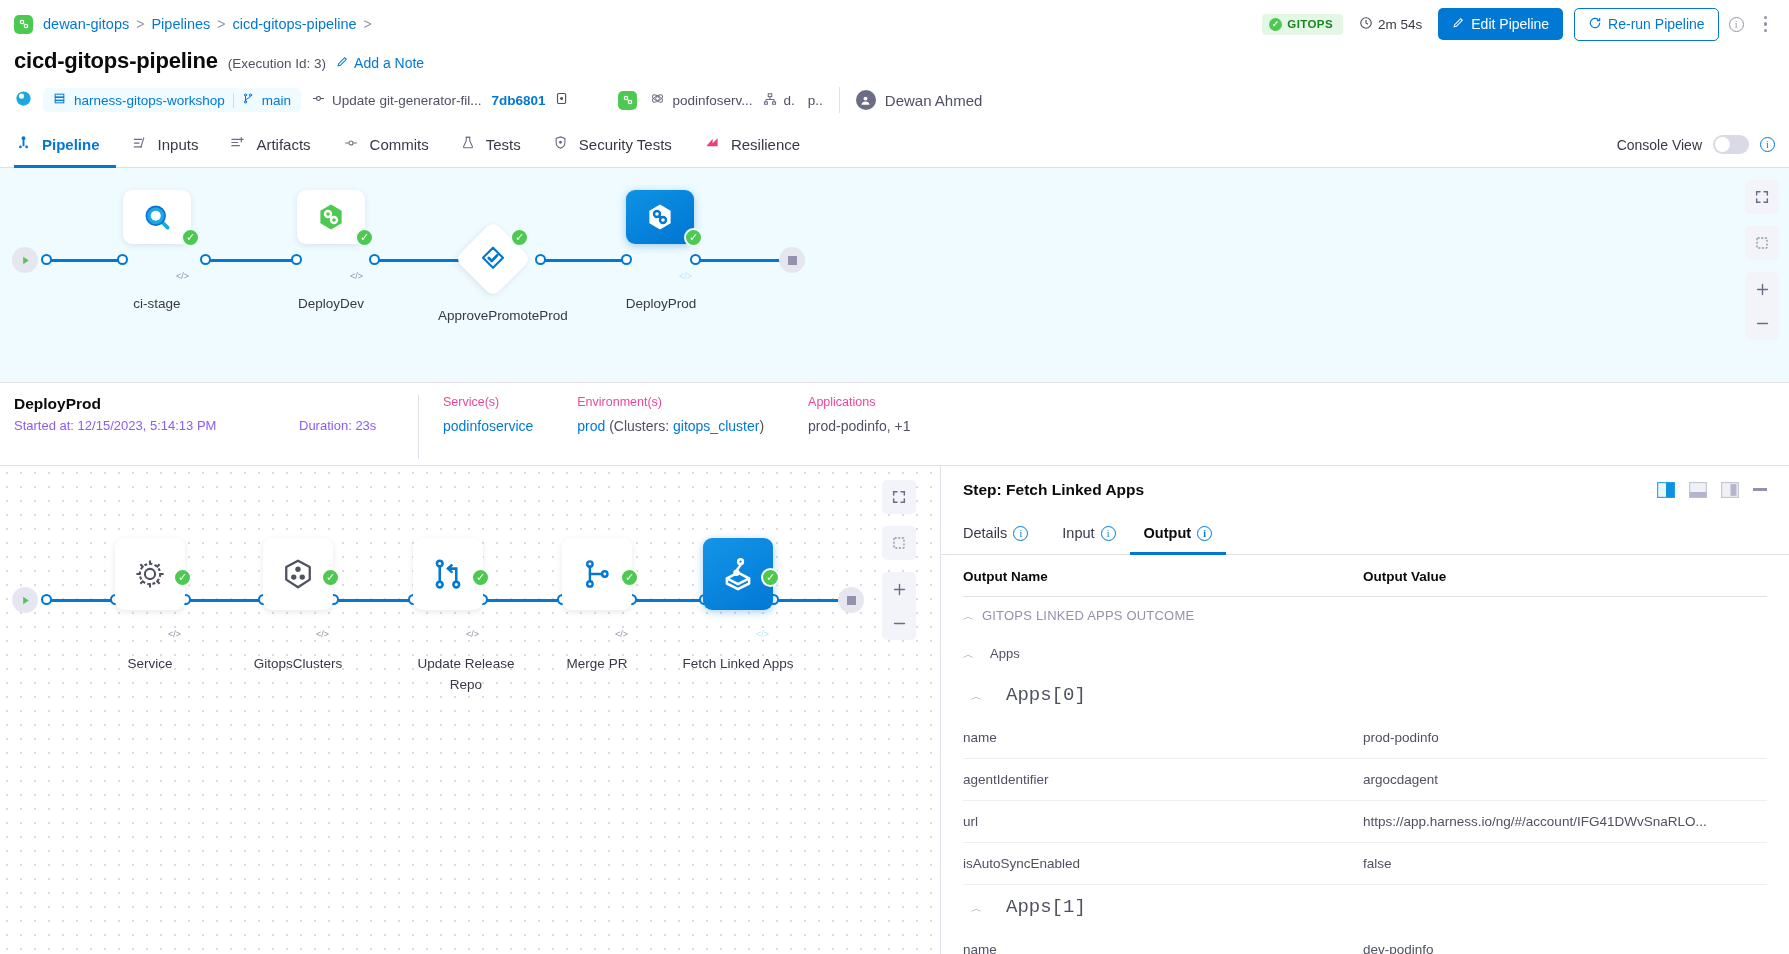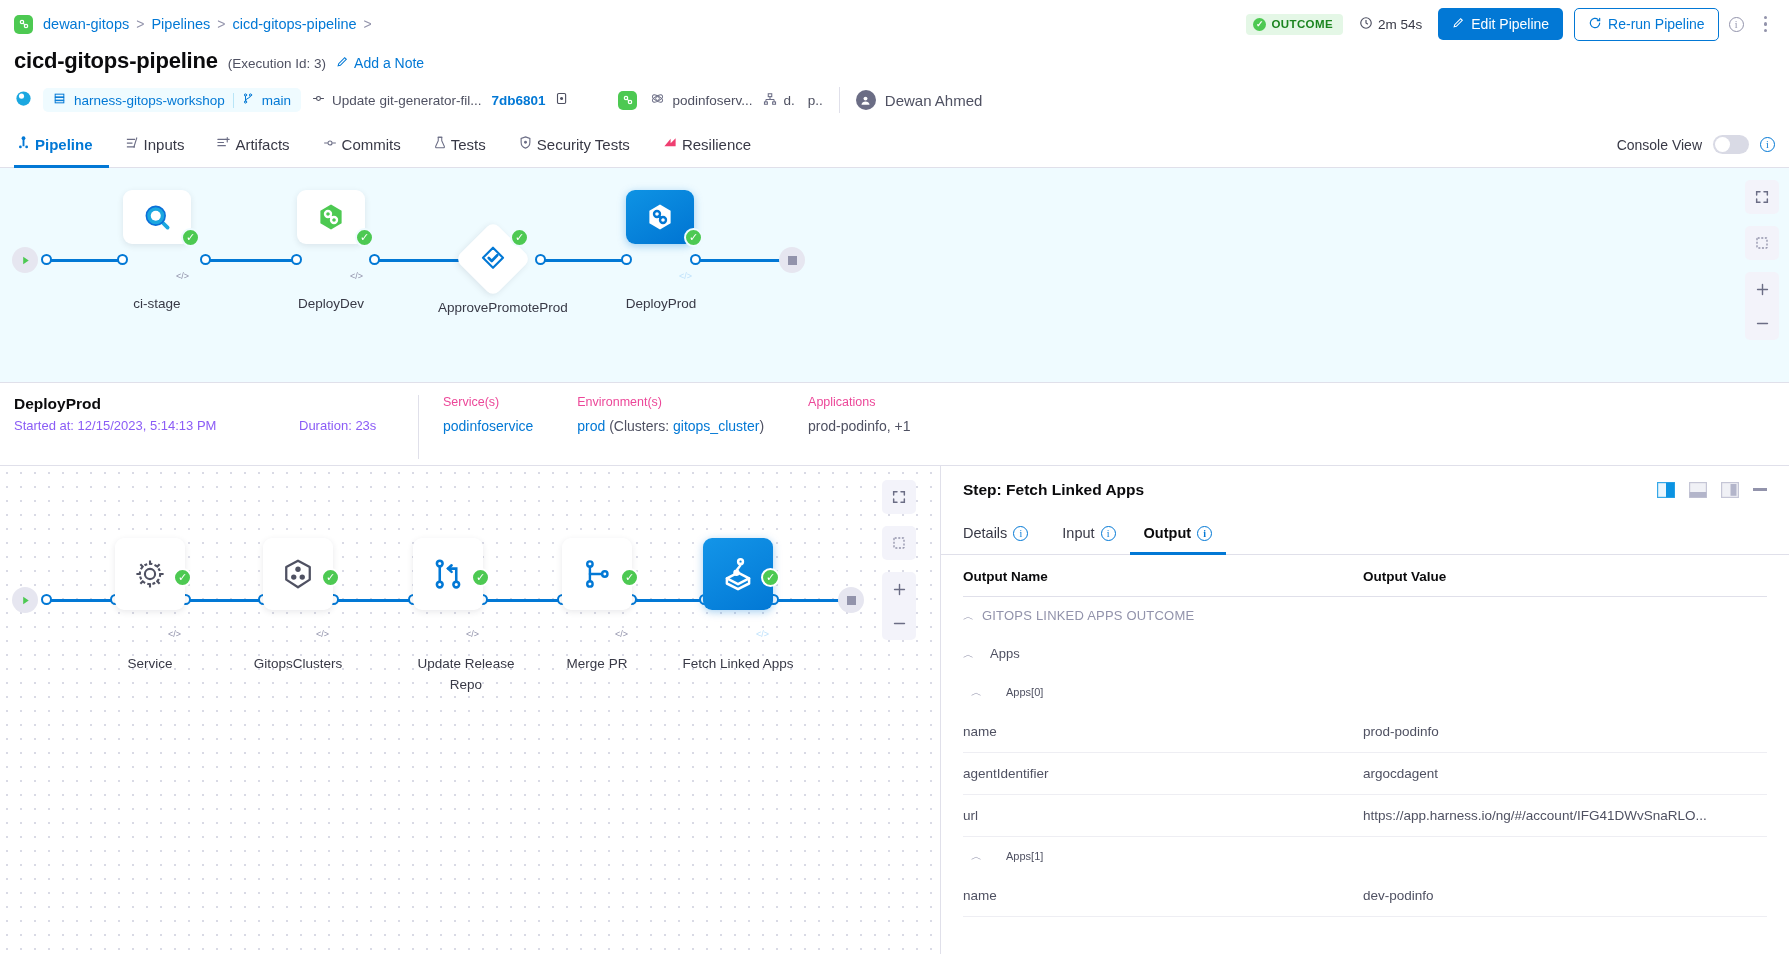--- a/index.html
+++ b/index.html
@@ -78,21 +78,21 @@
   .vert-sep { width: 1px; height: 26px; background: #e0e0ea; margin: 0 6px;}
   .user { display: inline-flex; align-items: center; gap: 9px; font-size: 15px; color: #4f5162;}
   .avatar-ic { width: 20px; height: 20px; border-radius: 50%; background: #6b6d85; display:flex;align-items:center;justify-content:center;}
 
   
   .tabsrow {
     height: 46px; flex: 0 0 46px; border-bottom: 1px solid #e0e0ea;
     display: flex; align-items: stretch; padding: 0 14px; background:#fff;
   }
   .tab {
-    display: inline-flex; align-items: center; gap: 4px;
+    display: inline-flex; align-items: center; gap: 11px;
     padding: 0 16px; font-size: 15px; color: #383946; cursor: pointer;
     border-bottom: 3px solid transparent; position: relative; top: 1px;
   }
   .tab:first-child { padding-left: 2px; }
   .tab.active { color: #0278d5; font-weight: bold; border-bottom-color: #0278d5; }
   .tabs-right { margin-left: auto; display: flex; align-items: center; gap: 11px; font-size: 14px; color: #383946;}
   .toggle {
     width: 36px; height: 19px; border-radius: 10px; background: #d9dae5;
     position: relative; cursor: pointer;
   }
@@ -204,21 +204,21 @@
     text-align: left; font-size: 13.5px; font-weight: bold; color: #0b0b0d;
     padding: 14px 0 12px; border-bottom: 1px solid #e0e0ea;
   }
   table.out th.c1 { width: 400px; }
   table.out td { font-size: 13.5px; color: #4f5162; padding: 13px 0; vertical-align: middle;}
   tr.grouprow td { border-bottom: none; padding: 11px 0; }
   tr.leafrow td { border-bottom: 1px solid #eeeef3; }
   .chev { display:inline-block; width: 13px; color:#9293ab; font-size:11px; margin-right: 6px;}
   .gname-l0 { color: #9293ab; font-size: 13px; letter-spacing:.2px;}
   .gname-l1 { color: #4f5162; font-size: 13px; padding-left: 8px;}
-  .gname-l2 { color: #4f5162; font-size: 11px; padding-left: 16px;}
+  .gname-l2 { color: #4f5162; font-size: 19px; padding-left: 16px; font-family: Liberation Mono, monospace;}
   .leafname { padding-left: 44px; color:#4f5162;}
   .link { color: #0278d5; cursor: pointer; }
 </style>
 </head>
 <body>
 
 <div class="app">
 
   <div class="topbar">
     <div class="breadcrumb">
@@ -234,21 +234,21 @@
       <span class="bc-link">Pipelines</span>
       <span class="bc-sep">&gt;</span>
       <span class="bc-link">cicd-gitops-pipeline</span>
       <span class="bc-sep">&gt;</span>
     </div>
 
     <div class="spacer"></div>
 
     <div class="status-pill">
       <span class="status-dot">✓</span>
-      <span>OUTCOME</span>
+      <span>GITOPS</span>
     </div>
 
     <div class="duration">
       <span>
         <svg width="14" height="14" viewBox="0 0 24 24" fill="none" stroke="#4f5162" stroke-width="2">
           <circle cx="12" cy="12" r="9"></circle>
             <path d="M12 7v5l3.2 2"></path>
         </svg>
       </span>
       <span>2m 54s</span>
@@ -545,21 +545,21 @@
       <div class="node-label" style="left:276px; top:104px">DeployDev</div>
 
       <div class="node-diamond" style="left:466px; top:42px"></div>
       <div style="position:absolute; left:478px; top:54px; width:30px; height:30px; pointer-events:none">
         <svg width="30" height="30" viewBox="0 0 24 24" fill="none" stroke="#0278d5" stroke-width="1.7" stroke-linejoin="round">
           <path d="M12 3 L20 11 L12 19 L4 11 Z"></path>
             <path d="M8.6 11.2l2.4 2.4 4.4-4.6" stroke-width="2.1" stroke-linecap="round"></path>
         </svg>
       </div>
       <div class="node-check" style="left:510px; top:38px">✓</div>
-      <div class="node-label" style="left:438px; top:108px">ApprovePromoteProd</div>
+      <div class="node-label" style="left:438px; top:116px">ApprovePromoteProd</div>
 
       <div class="node-card selected" style="left:626px">
         <svg width="30" height="30" viewBox="0 0 24 24">
           <path d="M12 2 L20.5 7 V17 L12 22 L3.5 17 V7 Z" fill="#fff"></path>
           <g stroke="#0278d5" stroke-width="1.9" fill="none" stroke-linecap="round">
             <circle cx="9.6" cy="9.6" r="2.4"></circle>
               <circle cx="14.4" cy="14.4" r="2.4"></circle>
             <path d="M11.3 11.3 L12.7 12.7"></path>
           </g>
         </svg>
@@ -809,20 +809,24 @@
               <td>prod-podinfo</td>
             </tr>
             <tr class="leafrow">
               <td class="leafname">agentIdentifier</td>
               <td>argocdagent</td>
             </tr>
             <tr class="leafrow">
               <td class="leafname">url</td>
               <td class="link">https://app.harness.io/ng/#/account/IFG41DWvSnaRLO...</td>
             </tr>
+            <tr class="leafrow">
+              <td class="leafname">isAutoSyncEnabled</td>
+              <td>false</td>
+            </tr>
             <tr class="grouprow">
               <td><span class="chev" style="margin-left:8px">︿</span><span class="gname-l2">Apps[1]</span></td>
               <td></td>
             </tr>
             <tr class="leafrow">
               <td class="leafname">name</td>
               <td>dev-podinfo</td>
             </tr>
 
           </tbody>

